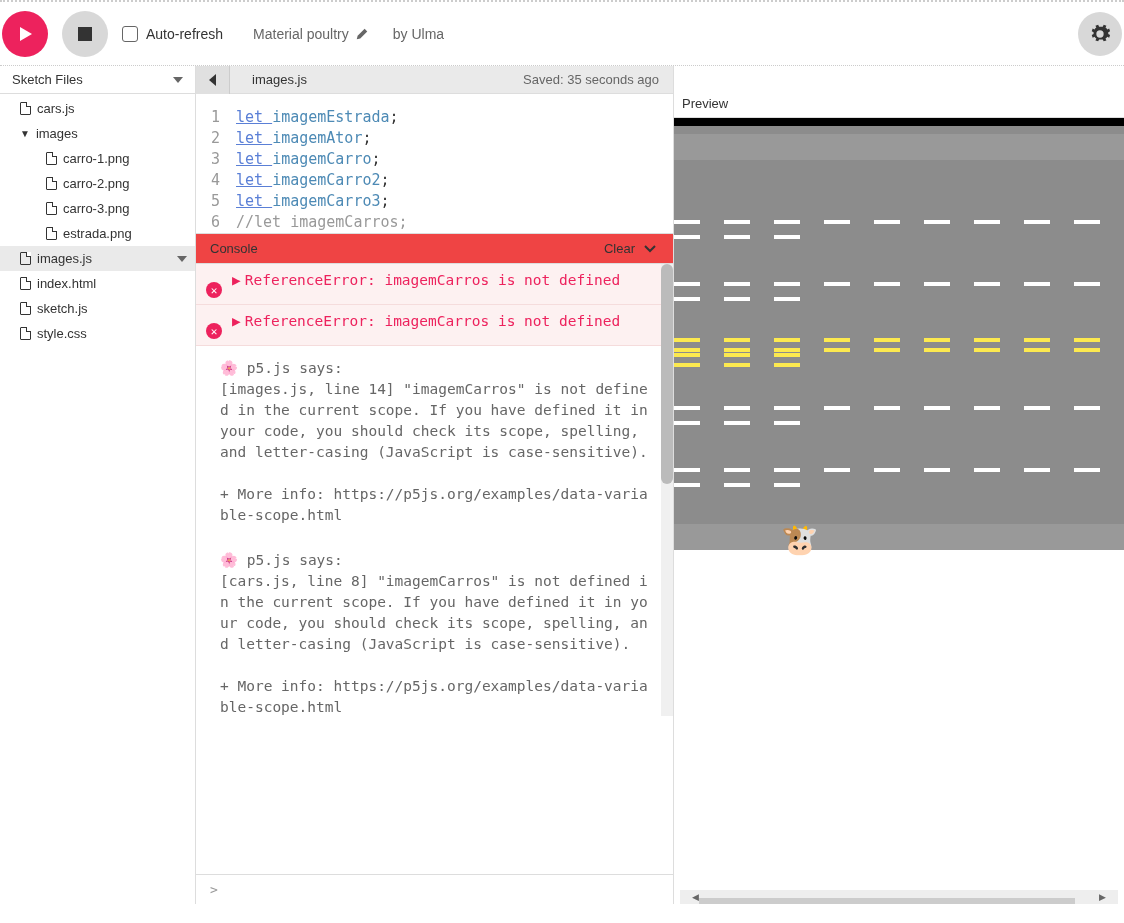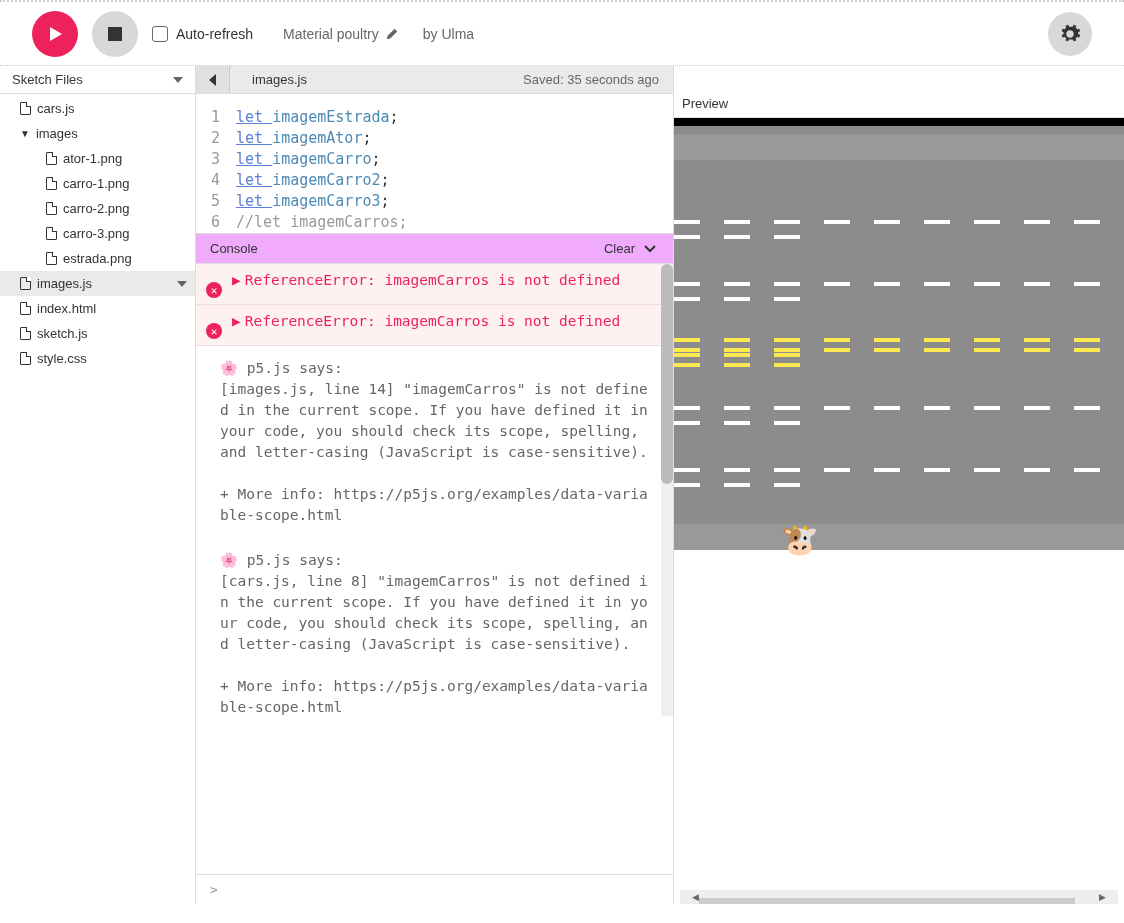--- a/index.html
+++ b/index.html
@@ -1,17 +1,17 @@
 <!DOCTYPE html>
 <html><head>
 <meta charset="utf-8">
 <style>
 * { box-sizing: border-box; margin: 0; padding: 0; }
 body { font-family: -apple-system, BlinkMacSystemFont, "Segoe UI", sans-serif; font-size: 13px; color: #333; width: 1124px; height: 923px; overflow: hidden; background: #fff; }
-.toolbar { height: 66px; border-top: 2px dotted #ccc; border-bottom: 1px dotted #ccc; display: flex; align-items: center; padding: 0 32px; gap: 14px; }
+.toolbar { height: 66px; border-top: 2px dotted #ccc; border-bottom: 1px dotted #ccc; display: flex; align-items: center; padding: 0 2px; gap: 14px; }
 .play-btn { width: 46px; height: 46px; border-radius: 50%; background: #ed225d; display: flex; align-items: center; justify-content: center; cursor: pointer; }
 .play-btn svg { fill: #fff; }
 .stop-btn { width: 46px; height: 46px; border-radius: 50%; background: #d8d8d8; display: flex; align-items: center; justify-content: center; cursor: pointer; }
 .stop-btn .sq { width: 14px; height: 14px; background: #333; }
 .checkbox { width: 16px; height: 16px; border: 1.5px solid #666; border-radius: 3px; }
 .auto-refresh { display: flex; align-items: center; gap: 8px; color: #333; font-size: 14px; }
 .project-name { display: flex; align-items: center; gap: 6px; color: #666; margin-left: 16px; font-size: 14px; }
 .by-line { color: #666; margin-left: 10px; font-size: 14px; }
 .spacer { flex: 1; }
 .gear-btn { width: 44px; height: 44px; border-radius: 50%; background: #d8d8d8; display: flex; align-items: center; justify-content: center; cursor: pointer; }
@@ -31,21 +31,21 @@
 .editor-header { height: 28px; display: flex; align-items: center; border-bottom: 1px solid #ddd; background: #eaeaea; }
 .collapse-btn { width: 34px; height: 28px; display: flex; align-items: center; justify-content: center; border-right: 1px solid #ccc; cursor: pointer; background:#e0e0e0; }
 .editor-tab { padding-left: 22px; font-size: 13px; color: #333; }
 .saved-label { margin-left: auto; padding-right: 14px; color: #666; font-size: 13px; }
 .code-area { height: 140px; display: flex; background: #fff; font-family: "Monaco","Menlo","Consolas",monospace; font-size: 15px; line-height: 21px; overflow: hidden; border-bottom:1px solid #ddd;}
 .gutter { width: 32px; text-align: right; color: #999; padding: 13px 8px 0 0; background: #fff; }
 .code { padding: 13px 0 0 8px; white-space: pre; }
 .kw { color: #5a7fd6; text-decoration: underline; }
 .var { color: #4d8ab5; }
 .cmt { color: #999; }
-.console-header { height: 30px; display: flex; align-items: center; padding: 0 14px; background: #f0abfc; border-bottom: 1px solid #ddd; font-size: 13px; }
+.console-header { height: 30px; display: flex; align-items: center; padding: 0 14px; background: #ef4444; border-bottom: 1px solid #ddd; font-size: 13px; }
 .console-body { flex: 1; overflow-y: auto; background: #fff; font-family: "Monaco","Menlo","Consolas",monospace; font-size: 14.5px; line-height: 21px; position: relative; }
 .error-row { display: flex; background: #fdf1f1; border-bottom: 1px solid #f5dcdc; padding: 6px 10px; gap: 10px; color: #ed225d; align-items: flex-start; }
 .error-icon { width: 16px; height: 16px; border-radius: 50%; background: #ed225d; color: #fff; display: flex; align-items: center; justify-content: center; font-size: 11px; flex-shrink: 0; margin-top: 12px; }
 .error-text { flex: 1; word-break: break-word; }
 .error-caret { color: #ed225d; display:inline-block; margin-right:4px;}
 .info-block { padding: 12px 24px; color: #666; word-break: break-all; white-space: pre-wrap; }
 .console-input { height: 30px; border-top: 1px solid #ddd; display: flex; align-items: center; padding-left: 14px; color: #999; font-family: "Monaco","Menlo","Consolas",monospace; }
 .preview-panel { flex: 1; display: flex; flex-direction: column; margin-top: 24px; }
 .preview-header { height: 28px; display: flex; align-items: center; padding-left: 8px; border-bottom: 1px solid #ddd; font-size: 13px; }
 .preview-body { flex: 1; background: #fff; position: relative; overflow: hidden; }
@@ -108,24 +108,20 @@
         <div class="file-item">
           <span class="file-icon"></span>
           <span>cars.js</span>
         </div>
         <div class="folder-item">
           <span style="font-size:10px">▼</span>
           <span>images</span>
         </div>
         <div class="file-item nested">
           <span class="file-icon"></span>
-          <span>ator-1.png</span>
-        </div>
-        <div class="file-item nested">
-          <span class="file-icon"></span>
           <span>carro-1.png</span>
         </div>
         <div class="file-item nested">
           <span class="file-icon"></span>
           <span>carro-2.png</span>
         </div>
         <div class="file-item nested">
           <span class="file-icon"></span>
           <span>carro-3.png</span>
         </div>

